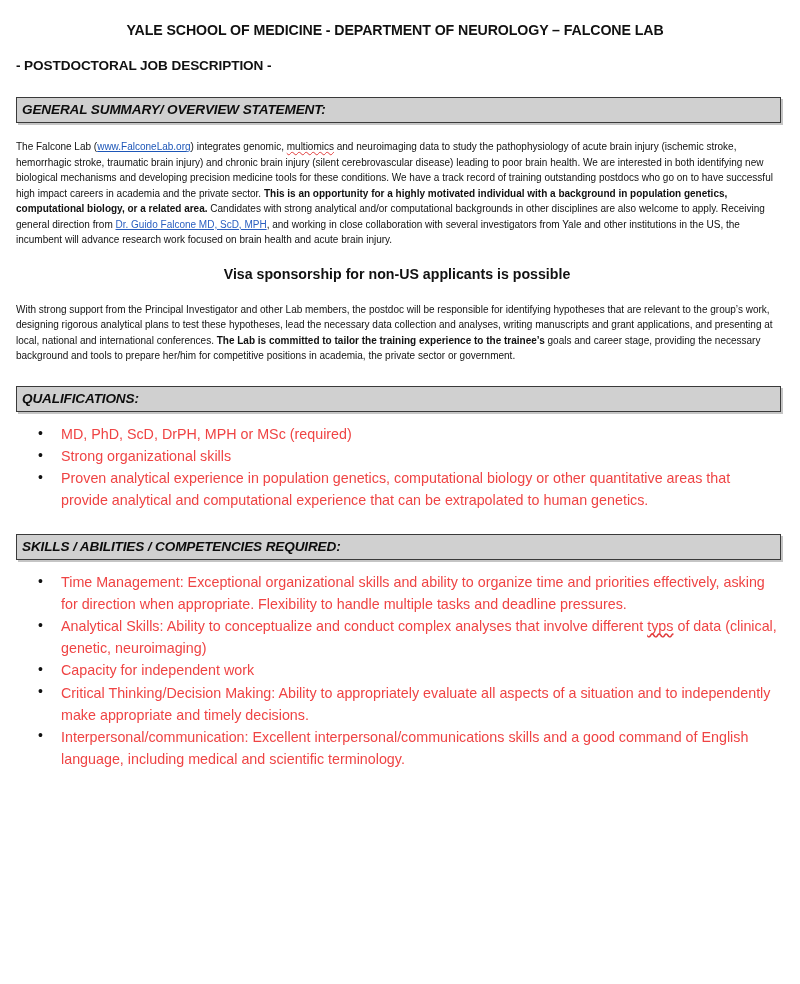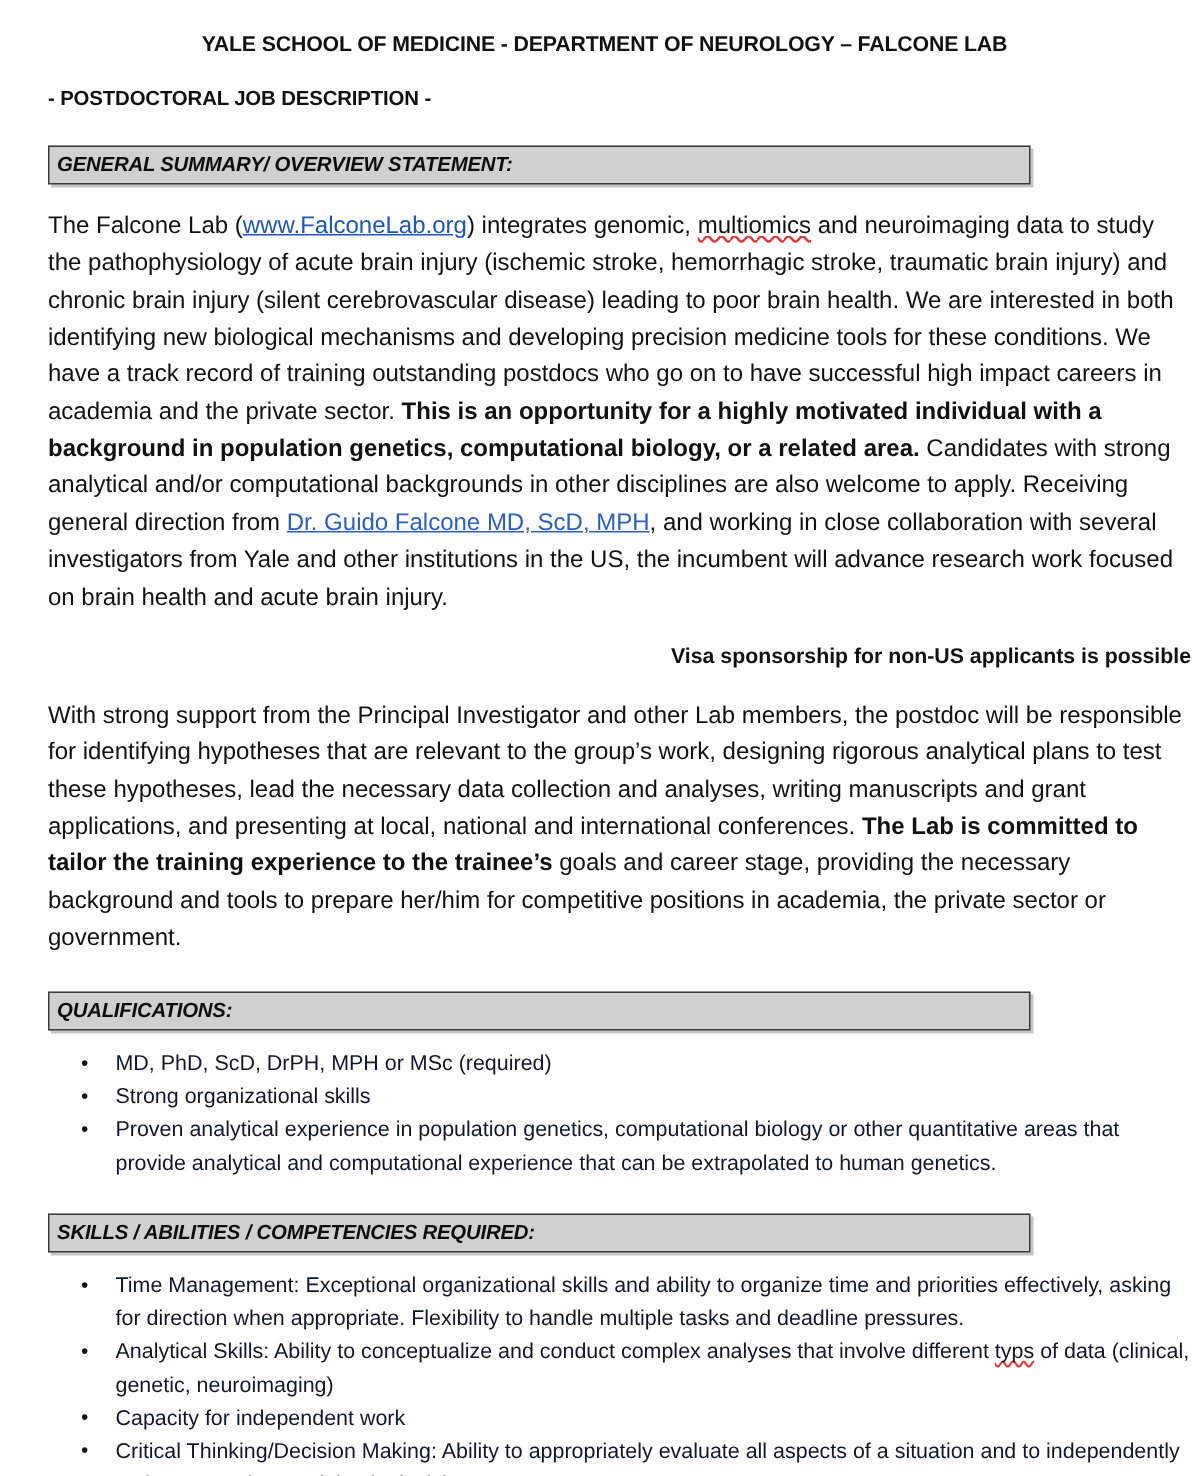--- a/index.html
+++ b/index.html
@@ -12,21 +12,21 @@
     width: 800px;
     height: 984px;
     font-family: "Liberation Sans", sans-serif;
     color: #111111;
     -webkit-font-smoothing: antialiased;
   }
   .page {
     width: 800px;
     height: 984px;
     box-sizing: border-box;
-    padding: 14px 20px 0 32px;
+    padding: 14px 20px 0 16px;
     position: relative;
     overflow: hidden;
   }
 
   
   .doc-title {
     text-align: center;
     font-weight: bold;
     font-size: 14.2px;
     letter-spacing: -0.1px;
@@ -40,47 +40,47 @@
     font-size: 13.6px;
     letter-spacing: -0.1px;
     margin: 18px 0 0 0;
     padding-right: 6px;
     line-height: 1.25;
   }
 
   
   .section-bar {
     margin: 22px 0 0 0;
-    width: 655px;
+    width: 765px;
     box-sizing: border-box;
     background: #d0d0d0;
     border: 1.4px solid #3a3a3a;
     box-shadow: 2px 2px 0 rgba(150,150,150,0.55);
     padding: 3px 0 4px 5px;
     font-style: italic;
     font-weight: bold;
     font-size: 13.6px;
     letter-spacing: -0.15px;
     line-height: 1.3;
     color: #0d0d0d;
   }
 
   
   .para {
-    font-size: 16px;
+    font-size: 10px;
     line-height: 1.545;
     margin: 12px 0 0 0;
     width: 762px;
     text-align: left;
     color: #111111;
   }
   .para.gap   { margin-top: 16px; }
 
   .center-bold {
-    text-align: right;
+    text-align: center;
     font-weight: bold;
     font-size: 14.2px;
     margin: 17px 0 0 0;
     width: 762px;
     line-height: 1.5;
   }
 
   b, .b { font-weight: bold; }
 
   a.link {
@@ -106,21 +106,21 @@
     margin: 11px 0 0 0;
     padding: 0;
     width: 762px;
   }
   ul.bullets li {
     position: relative;
     padding-left: 45px;
     font-size: 14.3px;
     line-height: 1.545;
     margin-bottom: 0px;
-    color: #0f172a;
+    color: #ef4444;
   }
   ul.bullets li::before {
     content: "\2022";
     position: absolute;
     left: 22px;
     top: -0.5px;
     font-size: 14px;
     color: #111111;
   }
 </style>

